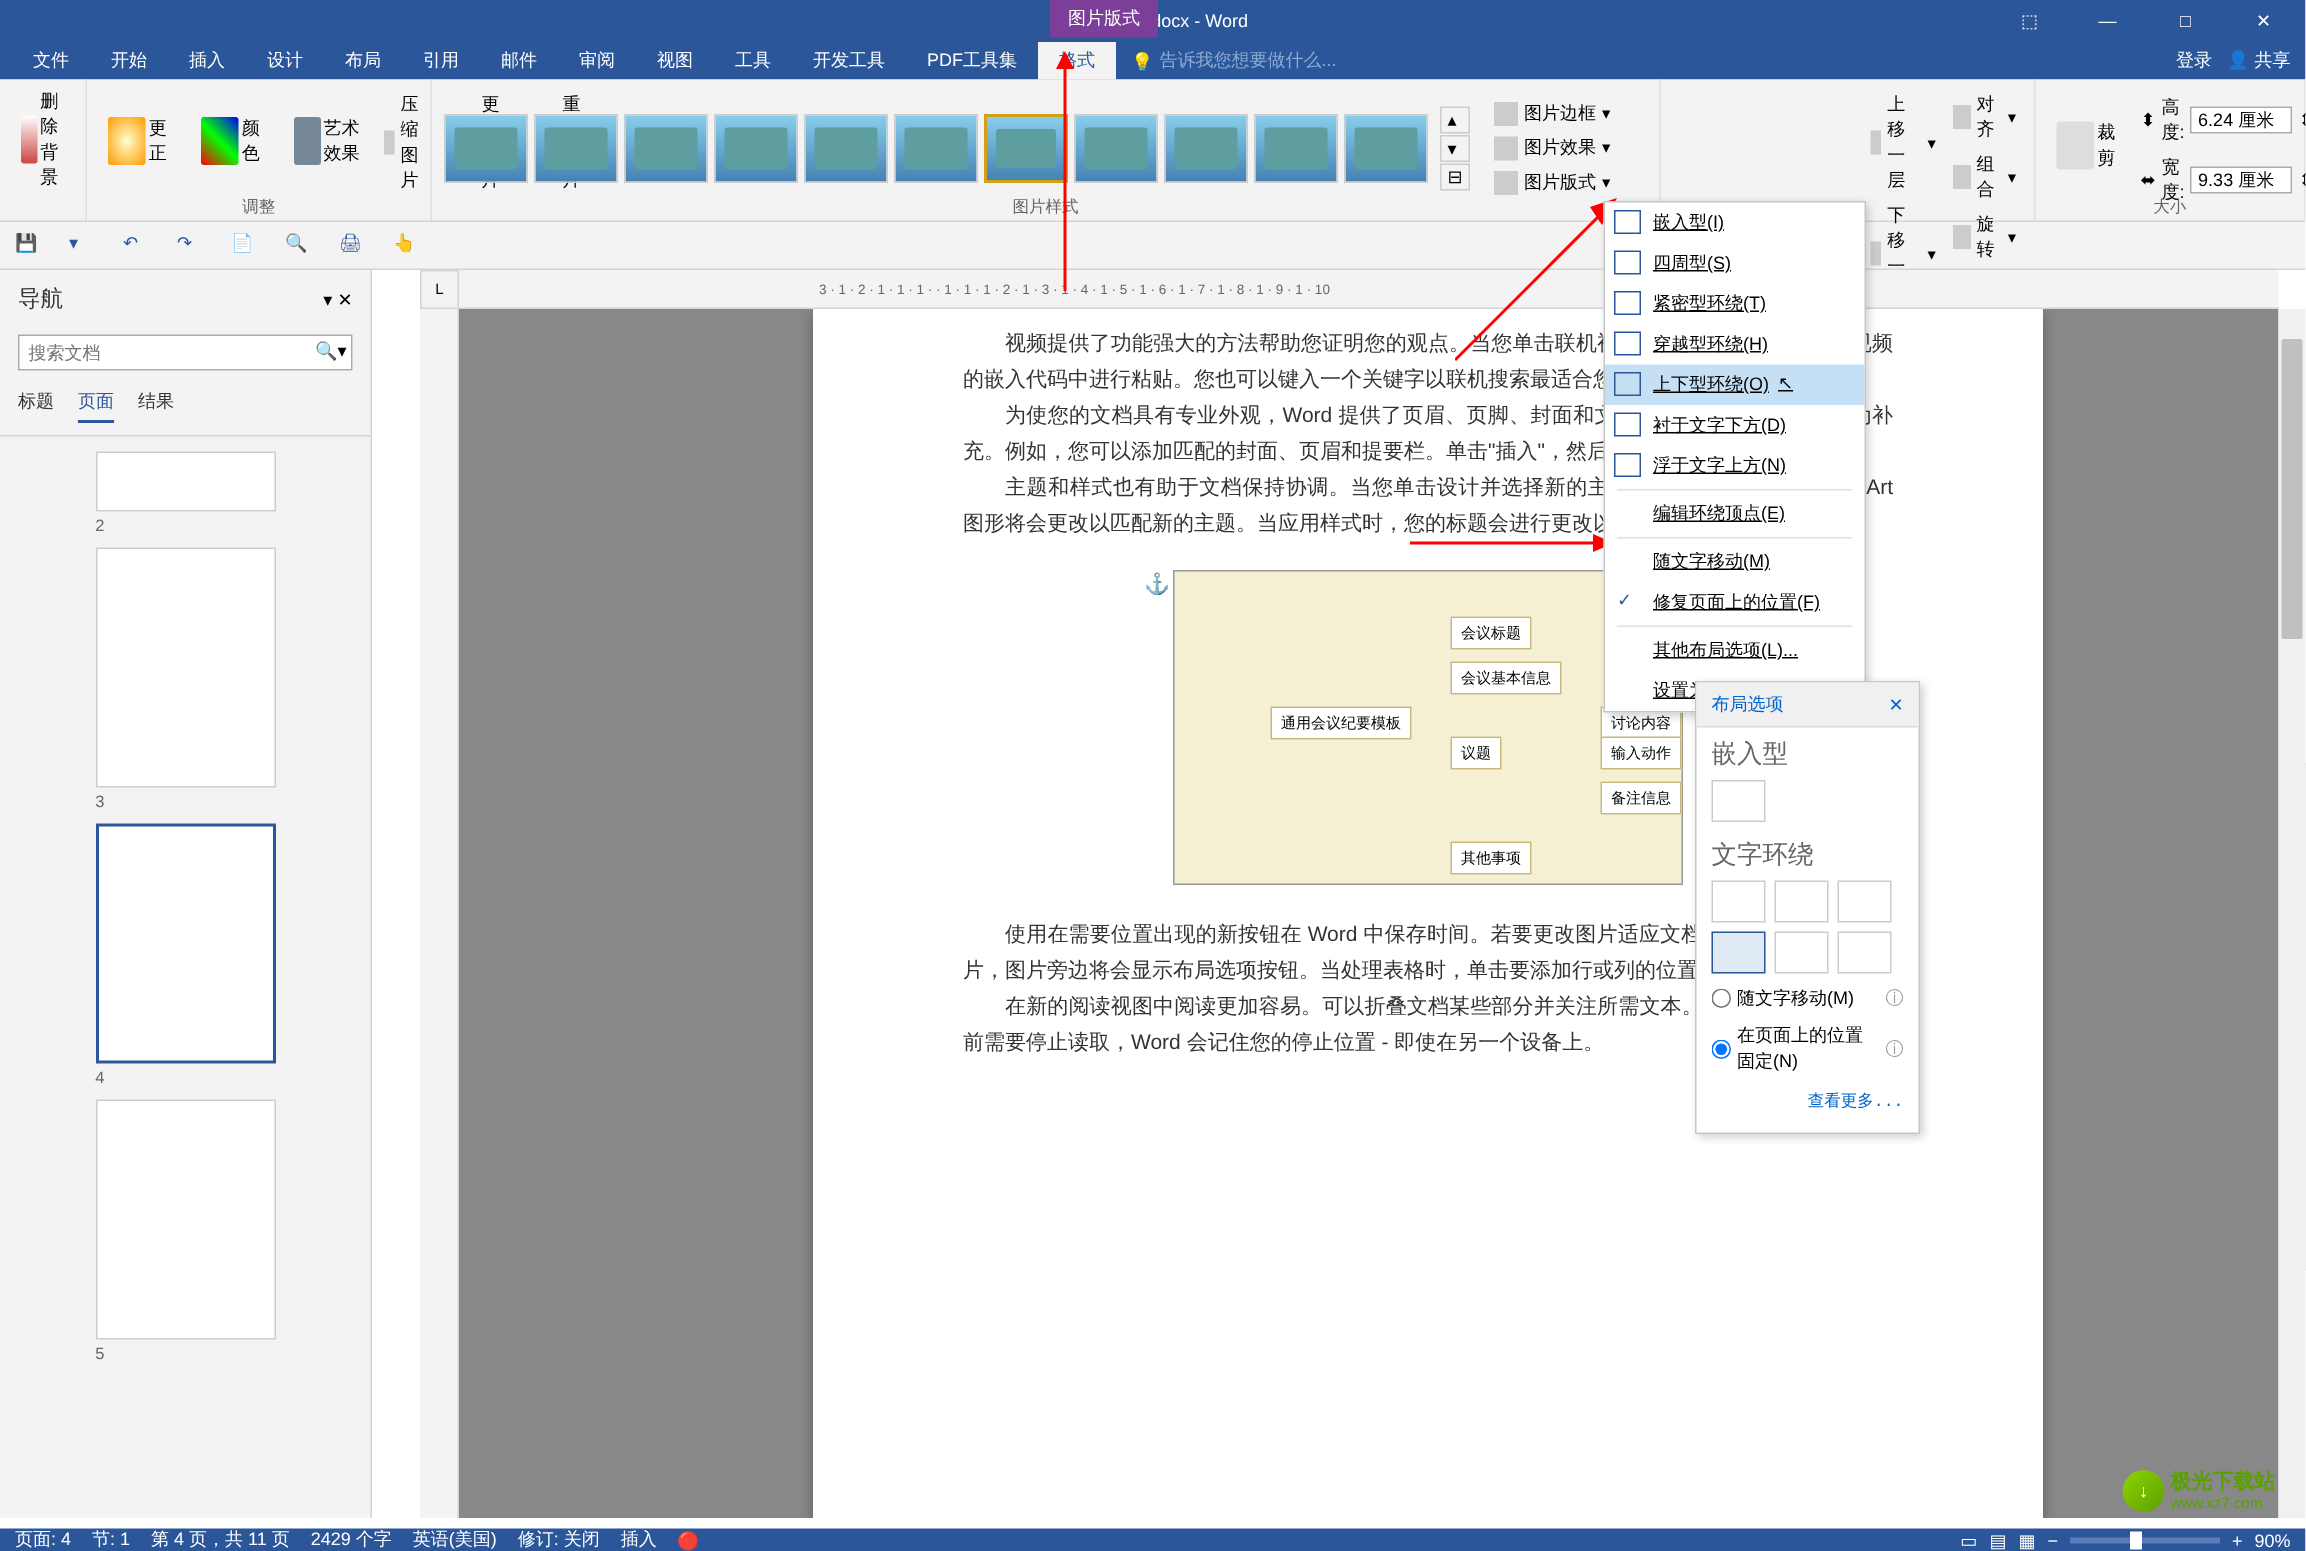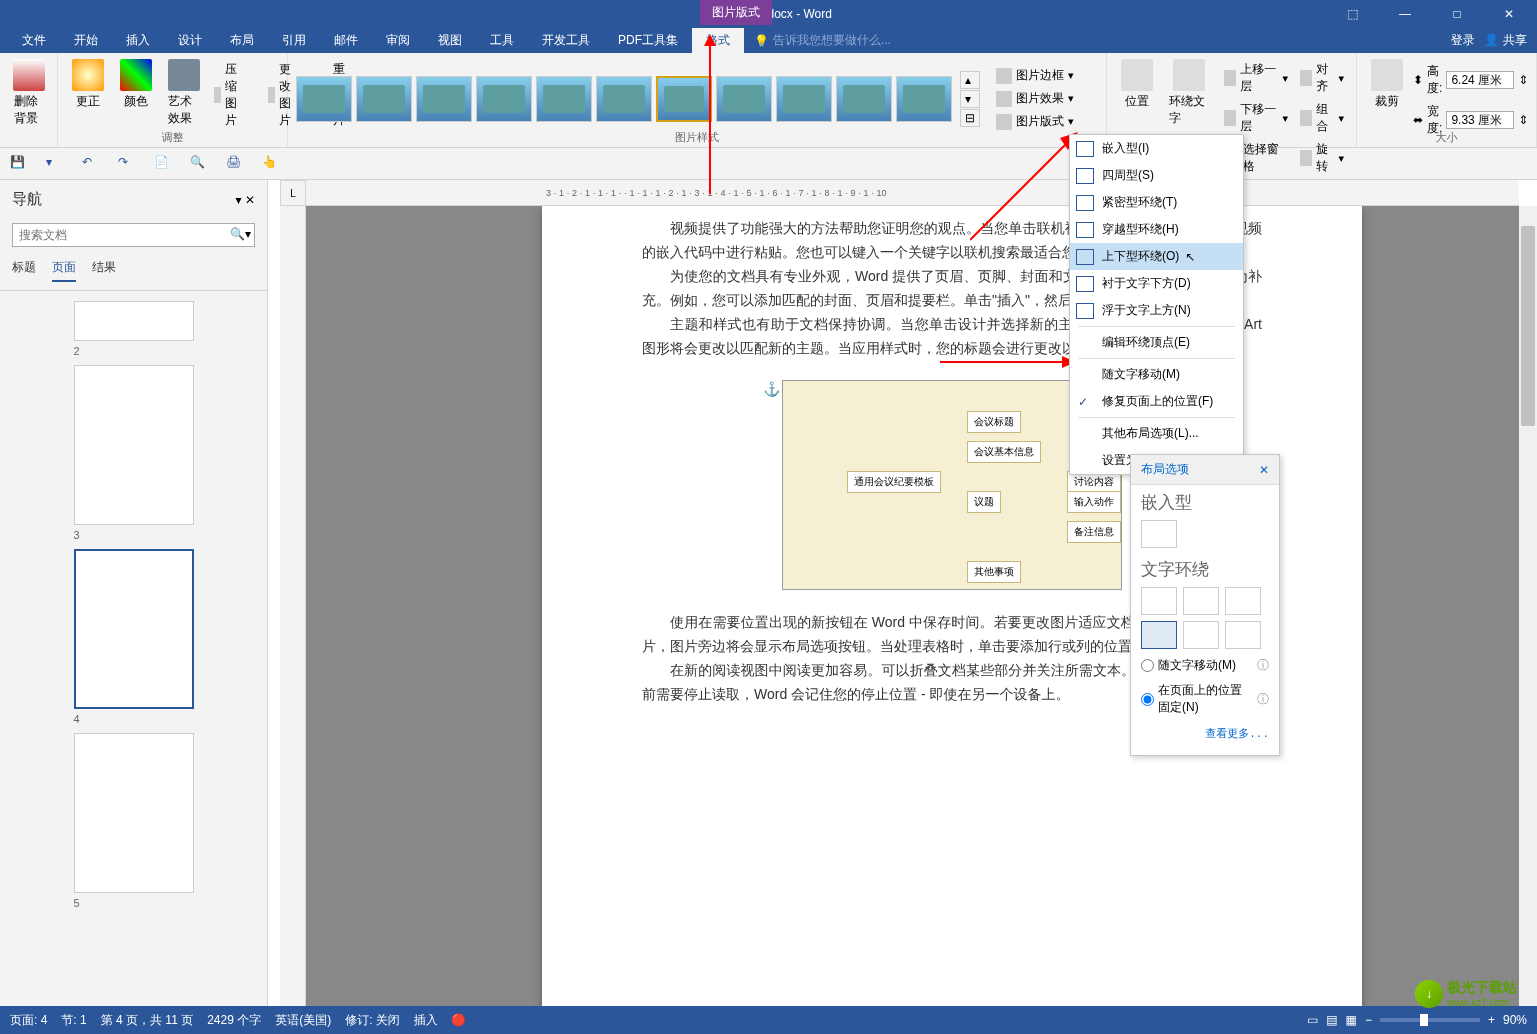--- a/index.html
+++ b/index.html
@@ -10,32 +10,32 @@
 .win-btn{width:40px;height:28px;display:flex;align-items:center;justify-content:center;color:#fff;}
 .context-tab{position:absolute;left:700px;top:0;background:#7b3f99;color:#fff;padding:4px 12px;font-size:12px;}
 .menu-bar{height:25px;background:#2b579a;color:#fff;display:flex;align-items:center;padding-left:8px;}
 .menu-item{padding:4px 14px;cursor:pointer;text-align:center;}
 .menu-item.active{background:#f3f3f3;color:#2b579a;}
 .menu-right{margin-left:auto;display:flex;align-items:center;padding-right:10px;gap:10px;}
 .tell-me{color:#8ea9d4;padding-left:10px;display:flex;align-items:center;gap:4px;}
 .ribbon{height:95px;background:#f3f3f3;border-bottom:1px solid #d4d4d4;display:flex;position:relative;}
 .ribbon-group{border-right:1px solid #e0e0e0;padding:4px 8px;display:flex;flex-direction:column;position:relative;}
 .ribbon-group-label{position:absolute;bottom:2px;left:50%;transform:translateX(-50%);font-size:11px;color:#666;}
-.big-btn{display:flex;flex-direction:column;align-items:center;gap:2px;padding:2px 6px;}
+.big-btn{display:flex;align-items:center;gap:2px;padding:2px 6px;}
 .big-btn-icon{width:32px;height:32px;background:#ddd;border-radius:2px;}
 .btn-row{display:flex;gap:4px;}
 .small-btn{display:flex;align-items:center;gap:4px;padding:2px 4px;font-size:11px;}
 .small-icon{width:16px;height:16px;background:#ccc;display:inline-block;}
 .style-gallery{display:flex;gap:4px;align-items:center;}
 .style-thumb{width:56px;height:46px;background:linear-gradient(#87ceeb,#4682b4);border:1px solid #ccc;position:relative;}
 .style-thumb.selected{border:2px solid #d4a017;}
 .style-thumb::after{content:"";position:absolute;inset:8px 6px;background:#5f9ea0;border-radius:2px;}
 .qat{height:32px;background:#f3f3f3;border-bottom:1px solid #d4d4d4;display:flex;align-items:center;padding-left:10px;gap:18px;}
 .qat-icon{width:18px;height:18px;color:#2b579a;}
-.nav-pane{position:absolute;left:0;top:180px;width:268px;bottom:22px;background:#f3f3f3;border-right:1px solid #d4d4d4;display:flex;flex-direction:column;}
+.nav-pane{position:absolute;left:0;top:180px;width:248px;bottom:22px;background:#f3f3f3;border-right:1px solid #d4d4d4;display:flex;flex-direction:column;}
 .nav-header{padding:10px 12px;display:flex;justify-content:space-between;align-items:center;}
 .nav-title{font-size:15px;color:#333;}
 .nav-search{margin:4px 12px;position:relative;}
 .nav-search input{width:100%;padding:4px 24px 4px 6px;border:1px solid #ababab;}
 .nav-search-icon{position:absolute;right:4px;top:4px;}
 .nav-tabs{display:flex;gap:16px;padding:8px 12px;border-bottom:1px solid #d4d4d4;}
 .nav-tab{font-size:12px;color:#333;padding-bottom:4px;}
 .nav-tab.active{color:#2b579a;border-bottom:2px solid #2b579a;}
 .nav-thumbs{flex:1;overflow:auto;padding:10px;display:flex;flex-direction:column;align-items:center;gap:8px;}
 .thumb-page{width:120px;height:160px;background:#fff;border:1px solid #ccc;margin-bottom:4px;}
@@ -45,26 +45,26 @@
 .ruler-h{position:absolute;left:306px;right:18px;top:180px;height:26px;background:#f3f3f3;border-bottom:1px solid #d4d4d4;font-size:9px;color:#666;display:flex;align-items:center;padding-left:240px;}
 .ruler-v{position:absolute;left:280px;top:206px;width:26px;bottom:22px;background:#f3f3f3;border-right:1px solid #d4d4d4;}
 .doc-area{position:absolute;left:306px;right:18px;top:206px;bottom:22px;background:#888;overflow:hidden;}
 .page{position:absolute;left:236px;top:0;width:820px;background:#fff;min-height:1100px;padding:10px 100px 40px 100px;box-shadow:0 2px 8px rgba(0,0,0,0.3);}
 .page p{font-size:14px;line-height:24px;color:#333;text-align:justify;text-indent:2em;}
 .chart-img{width:340px;height:210px;background:#f5f0d4;margin:20px auto;border:1px solid #999;position:relative;}
 .anchor{position:absolute;left:-20px;top:0;font-size:14px;}
 .layout-handle{position:absolute;right:-28px;top:0;width:24px;height:24px;background:#fff;border:1px solid #999;display:flex;align-items:center;justify-content:center;}
 .scroll-v{position:absolute;right:0;top:206px;width:18px;bottom:22px;background:#f0f0f0;}
 .scroll-thumb{position:absolute;top:20px;width:14px;left:2px;height:200px;background:#c0c0c0;border-radius:2px;}
-.status-bar{position:absolute;bottom:0;left:0;right:0;height:28px;background:#2b579a;color:#fff;display:flex;align-items:center;padding:0 10px;gap:14px;font-size:11px;}
+.status-bar{position:absolute;bottom:0;left:0;right:0;height:15px;background:#2b579a;color:#fff;display:flex;align-items:center;padding:0 10px;gap:14px;font-size:11px;}
 .status-right{margin-left:auto;display:flex;align-items:center;gap:8px;}
 .zoom-slider{width:100px;height:4px;background:#5a7bb5;position:relative;}
 .zoom-slider::after{content:"";position:absolute;left:40%;top:-4px;width:8px;height:12px;background:#fff;}
 .wrap-menu{position:absolute;left:1069px;top:134px;width:175px;background:#fff;border:1px solid #c6c6c6;box-shadow:2px 2px 6px rgba(0,0,0,0.2);z-index:10;}
-.wrap-item{padding:5px 10px 5px 32px;font-size:12px;position:relative;display:flex;align-items:center;}
+.wrap-item{padding:5px 10px 5px 32px;font-size:12px;position:relative;display:flex;align-items:flex-start;text-decoration:underline;}
 .wrap-item:hover,.wrap-item.highlight{background:#c5e0f5;}
 .wrap-item-icon{position:absolute;left:6px;width:18px;height:16px;border:1px solid #2b579a;}
 .wrap-sep{height:1px;background:#e0e0e0;margin:2px 8px;}
 .wrap-check{position:absolute;left:8px;color:#2b579a;}
 .layout-popup{position:absolute;left:1130px;top:454px;width:150px;background:#fff;border:1px solid #c6c6c6;box-shadow:2px 2px 6px rgba(0,0,0,0.2);z-index:10;padding-bottom:8px;}
 .layout-popup-header{background:#f0f0f0;padding:6px 10px;font-size:12px;color:#0066cc;display:flex;justify-content:space-between;align-items:center;border-bottom:1px solid #ddd;}
 .layout-section-label{padding:6px 10px 2px;font-size:17px;color:#666;}
 .layout-grid{display:flex;gap:6px;padding:4px 10px;flex-wrap:wrap;}
 .layout-opt{width:36px;height:28px;border:1px solid #ccc;background:#fff;position:relative;}
 .layout-opt.sel{border:1px solid #2b579a;background:#e0eaf5;}

